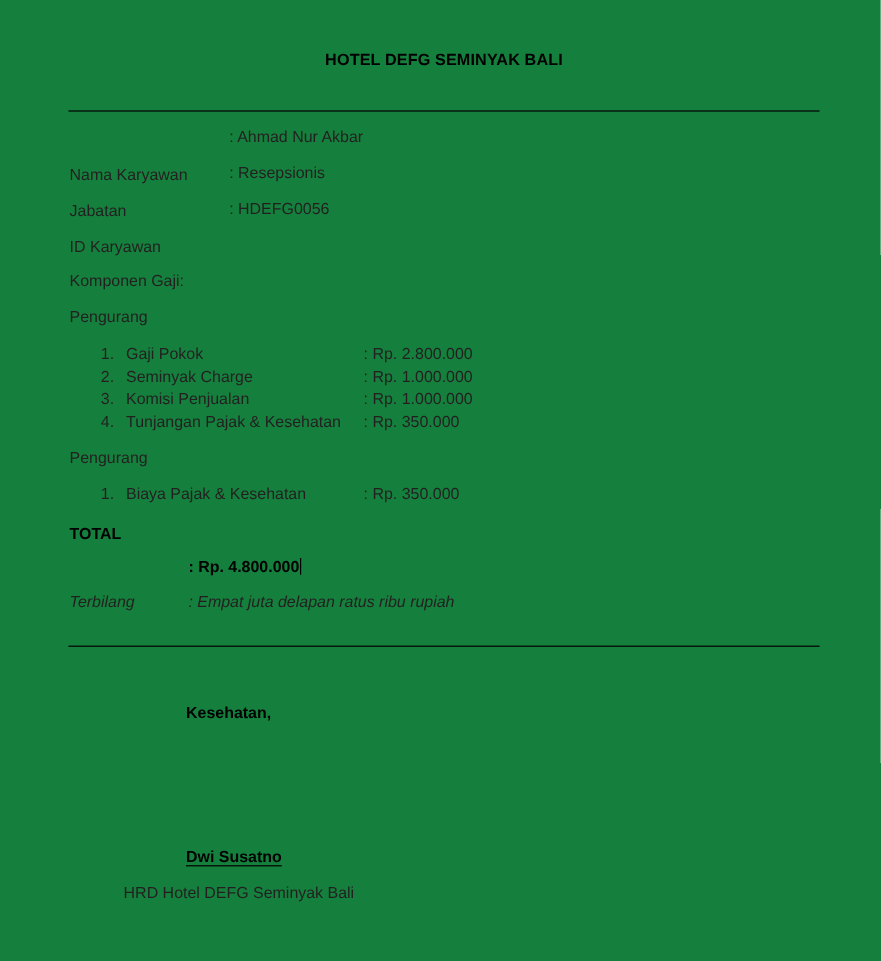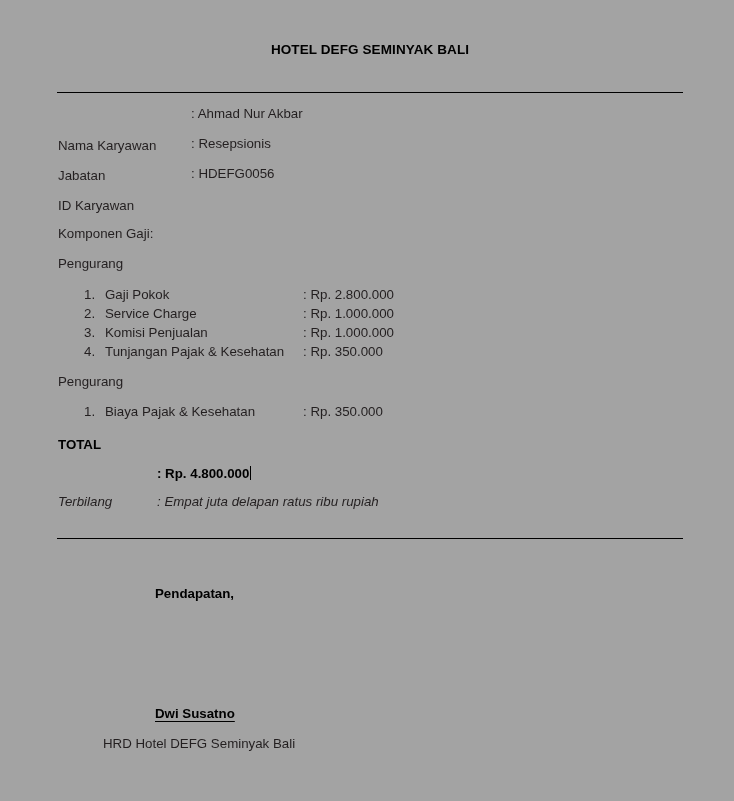--- a/index.html
+++ b/index.html
@@ -12,21 +12,21 @@
     height: 801px;
     position: relative;
     font-family: "Liberation Sans", sans-serif;
     color: #231f20;
     -webkit-font-smoothing: antialiased;
   }
 
   .page {
     position: absolute;
     inset: 0;
-    background: #a3a3a3;
+    background: #15803d;
   }
 
   
   .doc-title {
     position: absolute;
     left: 57px;
     width: 626px;
     text-align: center;
     font-weight: bold;
     font-size: 13.5px;
@@ -170,21 +170,21 @@
 
   <div class="section-heading" style="top:256px">Pengurang</div>
 
   <div class="list-row" style="top:287px">
     <div class="list-num">1.</div>
     <div class="list-name">Gaji Pokok</div>
     <div class="list-amount">: Rp. 2.800.000</div>
   </div>
   <div class="list-row" style="top:306px">
     <div class="list-num">2.</div>
-    <div class="list-name">Service Charge</div>
+    <div class="list-name">Seminyak Charge</div>
     <div class="list-amount">: Rp. 1.000.000</div>
   </div>
   <div class="list-row" style="top:325px">
     <div class="list-num">3.</div>
     <div class="list-name">Komisi Penjualan</div>
     <div class="list-amount">: Rp. 1.000.000</div>
   </div>
   <div class="list-row" style="top:344px">
     <div class="list-num">4.</div>
     <div class="list-name">Tunjangan Pajak &amp; Kesehatan</div>
@@ -202,17 +202,17 @@
   <div class="total-label" style="top:437px">TOTAL</div>
   <div style="position:absolute;left:157px;top:464px;white-space:nowrap;">
     <span style="font-size:13.3px;font-weight:bold;color:#000;">: Rp. 4.800.000</span><span class="caret"></span>
   </div>
 
   <div class="terbilang-label" style="top:494px">Terbilang</div>
   <div class="terbilang-value" style="top:494px">: Empat juta delapan ratus ribu rupiah</div>
 
   <div class="rule rule-bottom"></div>
 
-  <div class="sig-ack" style="top:586px">Pendapatan,</div>
+  <div class="sig-ack" style="top:586px">Kesehatan,</div>
   <div class="sig-name" style="top:706px">Dwi Susatno</div>
   <div class="sig-role" style="top:736px">HRD Hotel DEFG Seminyak Bali</div>
 
 </div>
 
 </body></html>

